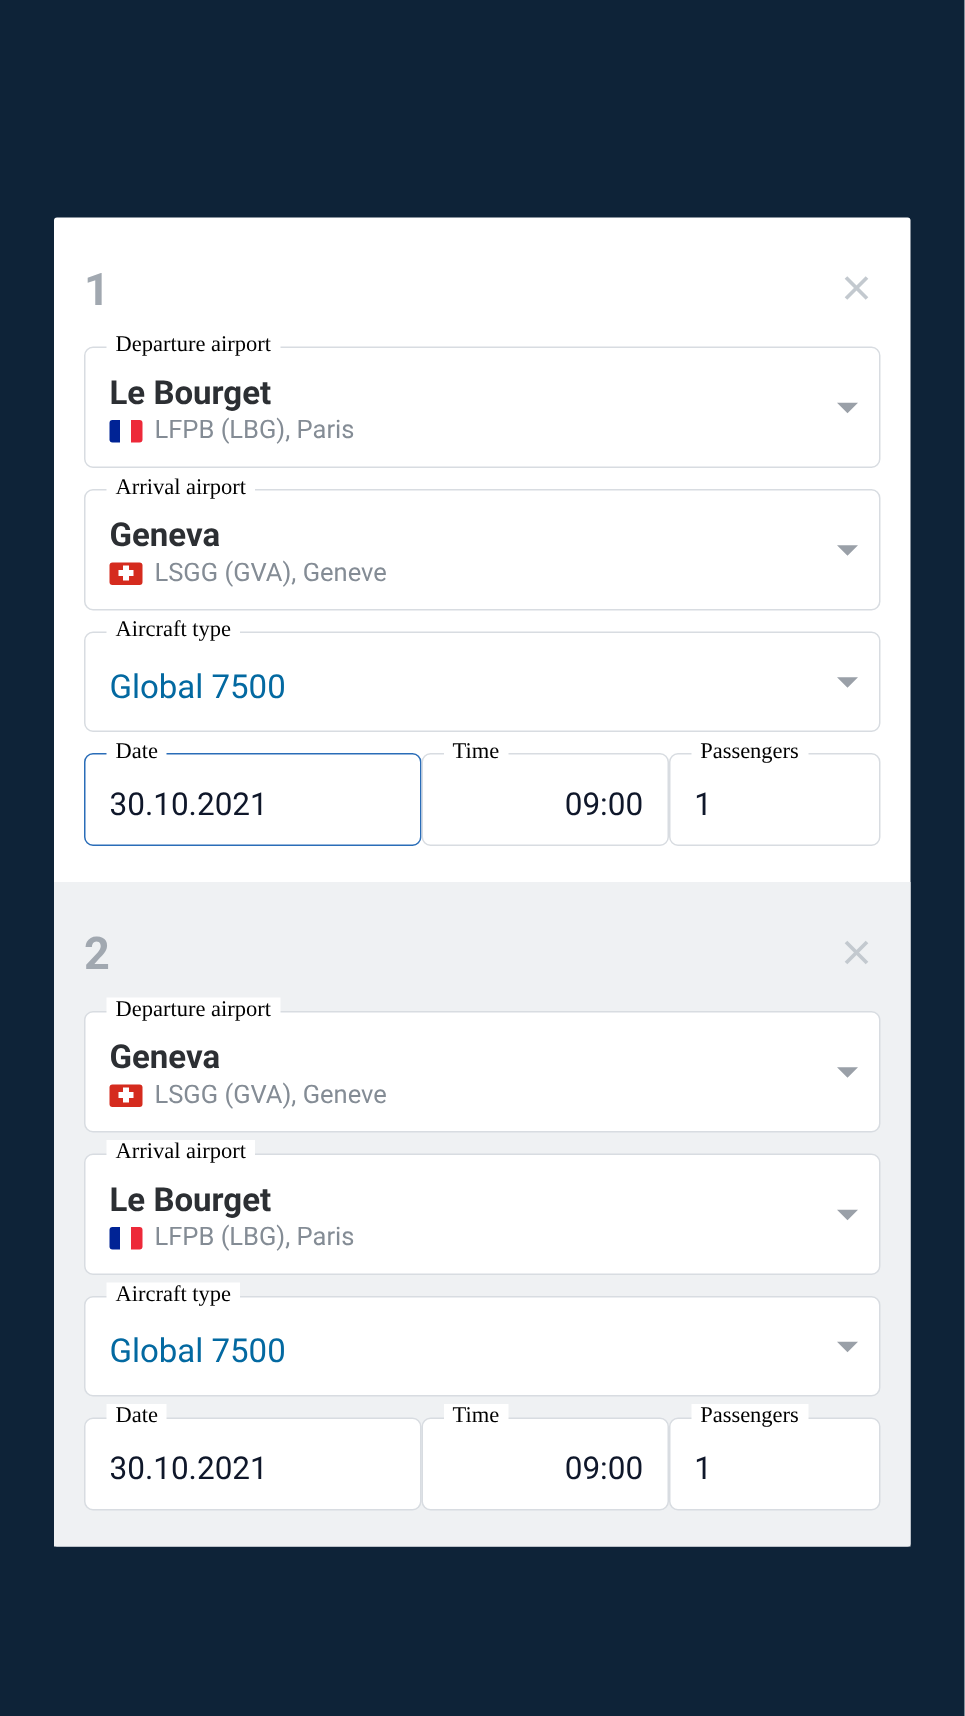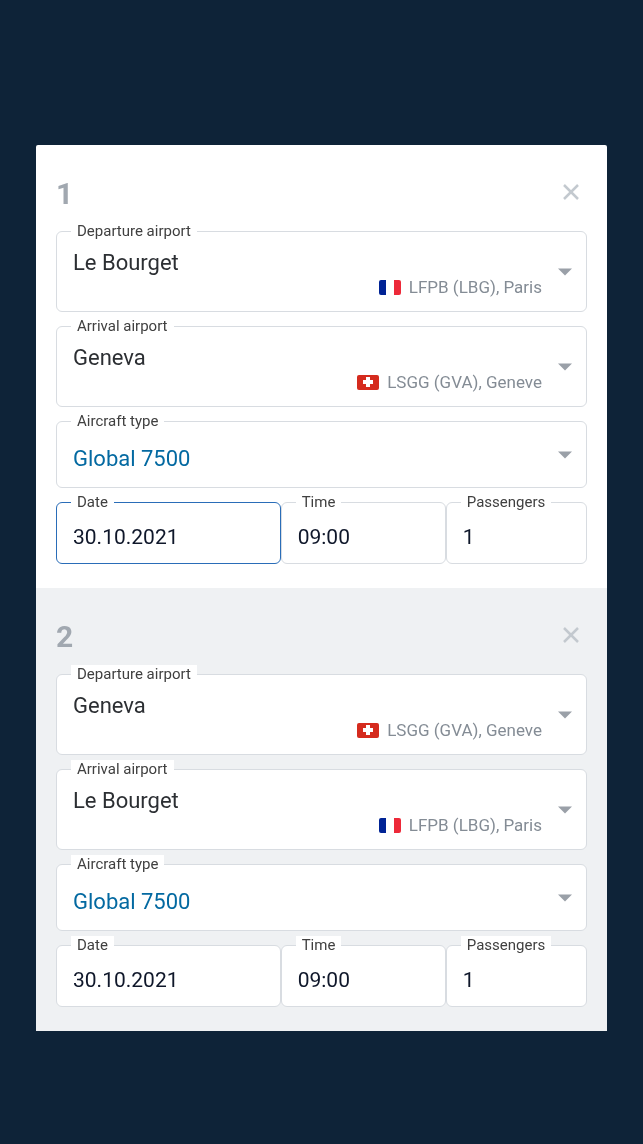--- a/index.html
+++ b/index.html
@@ -60,41 +60,41 @@
     }
     .field.focused {
       border: 1.5px solid #2a6db8;
     }
     .field-label {
       position: absolute;
       top: -10px;
       left: 14px;
       padding: 0 6px;
       font-size: 15px;
-      color: #404040;
+      color: #000000;
       background: inherit;
+      font-family: Liberation Serif, serif;
     }
     .leg-card:not(.alt) .field-label {
       background: #ffffff;
     }
     .leg-card.alt .field { background: #ffffff; }
     .leg-card.alt .field-label { background: #ffffff; }
     
     
     .airport-name {
       font-size: 22px;
-      font-weight: 400;
+      font-weight: 700;
       color: #2c2f33;
       margin-bottom: 2px;
     }
     .airport-sub {
       display: flex;
       align-items: center;
       gap: 8px;
-      justify-content: flex-end;
     }
     .airport-code {
       font-size: 17px;
       color: #848c95;
     }
     .flag {
       width: 22px;
       height: 15px;
       display: inline-block;
       border-radius: 2px;
@@ -142,21 +142,21 @@
     }
     .row-3 {
       display: flex;
     }
     .row-3 .field {
       flex: 1;
       margin-bottom: 0;
       padding: 18px 16px 14px 16px;
     }
     .row-3 .field:first-child { flex: 1.6; }
-    .row-3 .field:nth-child(2) { flex: 1.1; }
+    .row-3 .field:nth-child(2) { flex: 1.1; text-align: right; }
     .row-3 .field:nth-child(3) { flex: 0.9; }
     .simple-value {
       font-size: 21px;
       color: #0f172a;
       padding: 4px 0 0 0;
     }
   </style>
 </head>
 <body>
 

